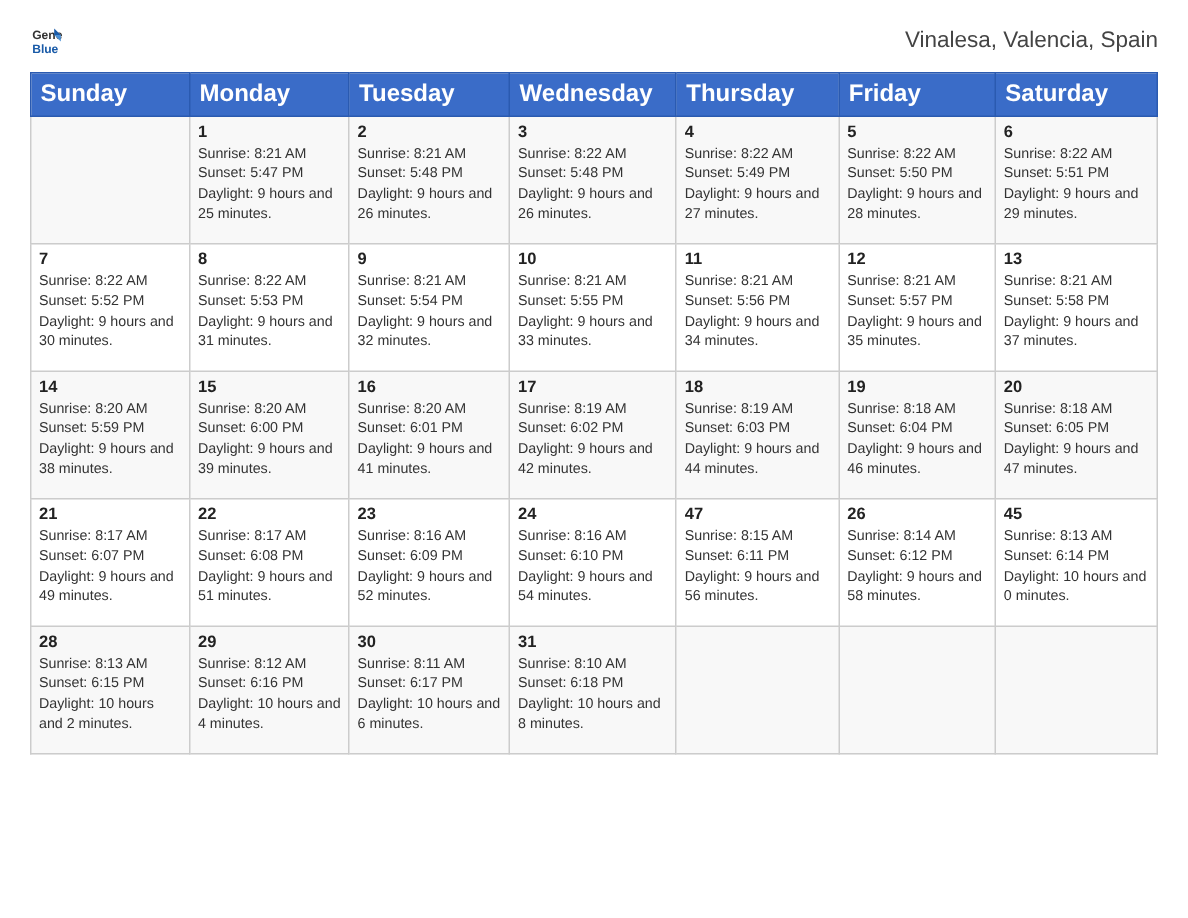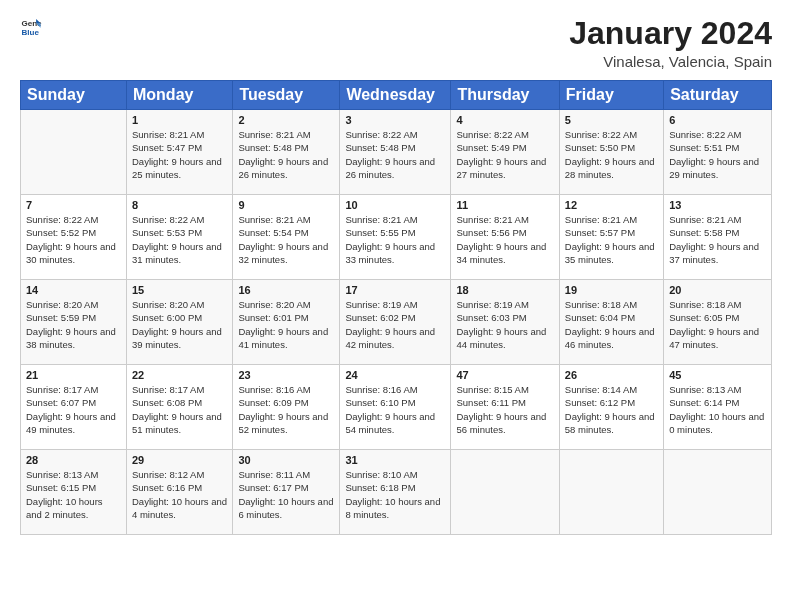--- a/index.html
+++ b/index.html
@@ -97,21 +97,20 @@
   <div class="header-row">
     <div class="logo">
       <svg class="logo-icon" viewBox="0 0 30 30" xmlns="http://www.w3.org/2000/svg">
         <text x="2" y="14" font-size="11" font-weight="bold" fill="#333">General</text>
         <text x="2" y="26" font-size="11" font-weight="bold" fill="#1a5ba8">Blue</text>
         <polygon points="22,4 28,10 22,10" fill="#1a5ba8"></polygon>
         <polygon points="22,10 28,10 28,16" fill="#4a8fd4"></polygon>
       </svg>
     </div>
     <div class="title-block">
-      <div class="main-title">January 2024</div>
       <div class="subtitle">Vinalesa, Valencia, Spain</div>
     </div>
   </div>
 
   <table class="calendar">
     <thead>
       <tr>
         <th>Sunday</th>
         <th>Monday</th>
         <th>Tuesday</th>

